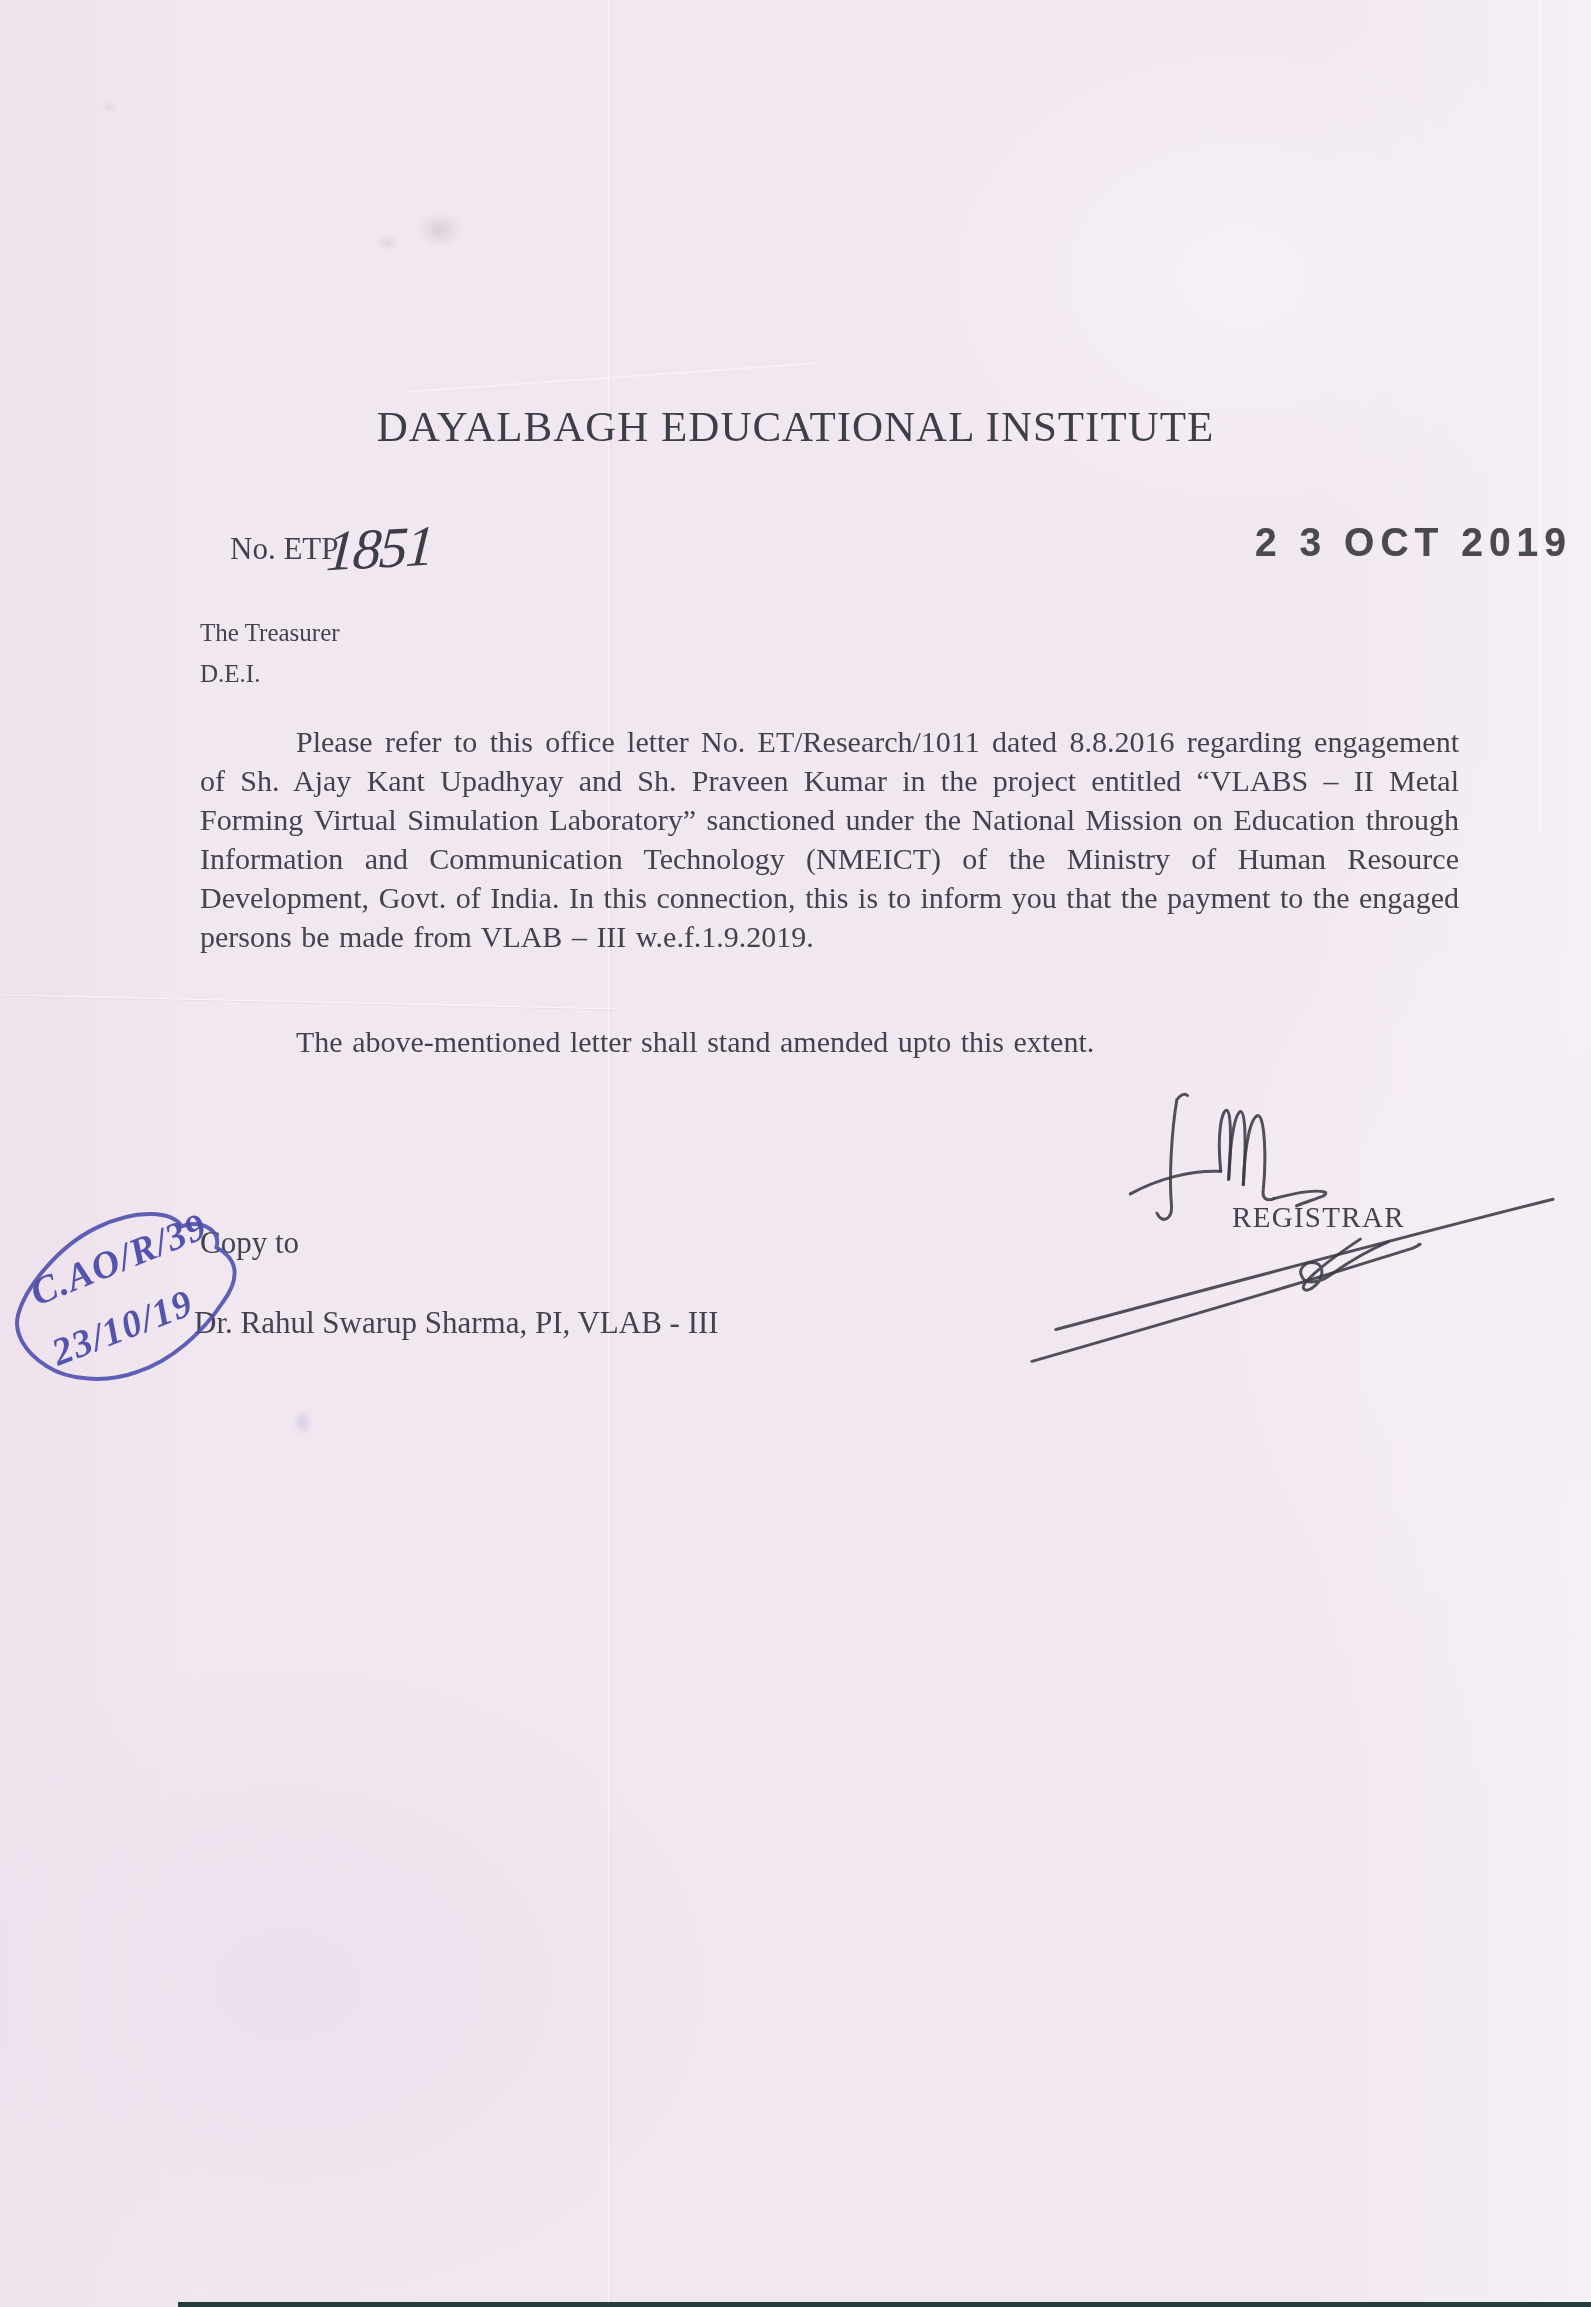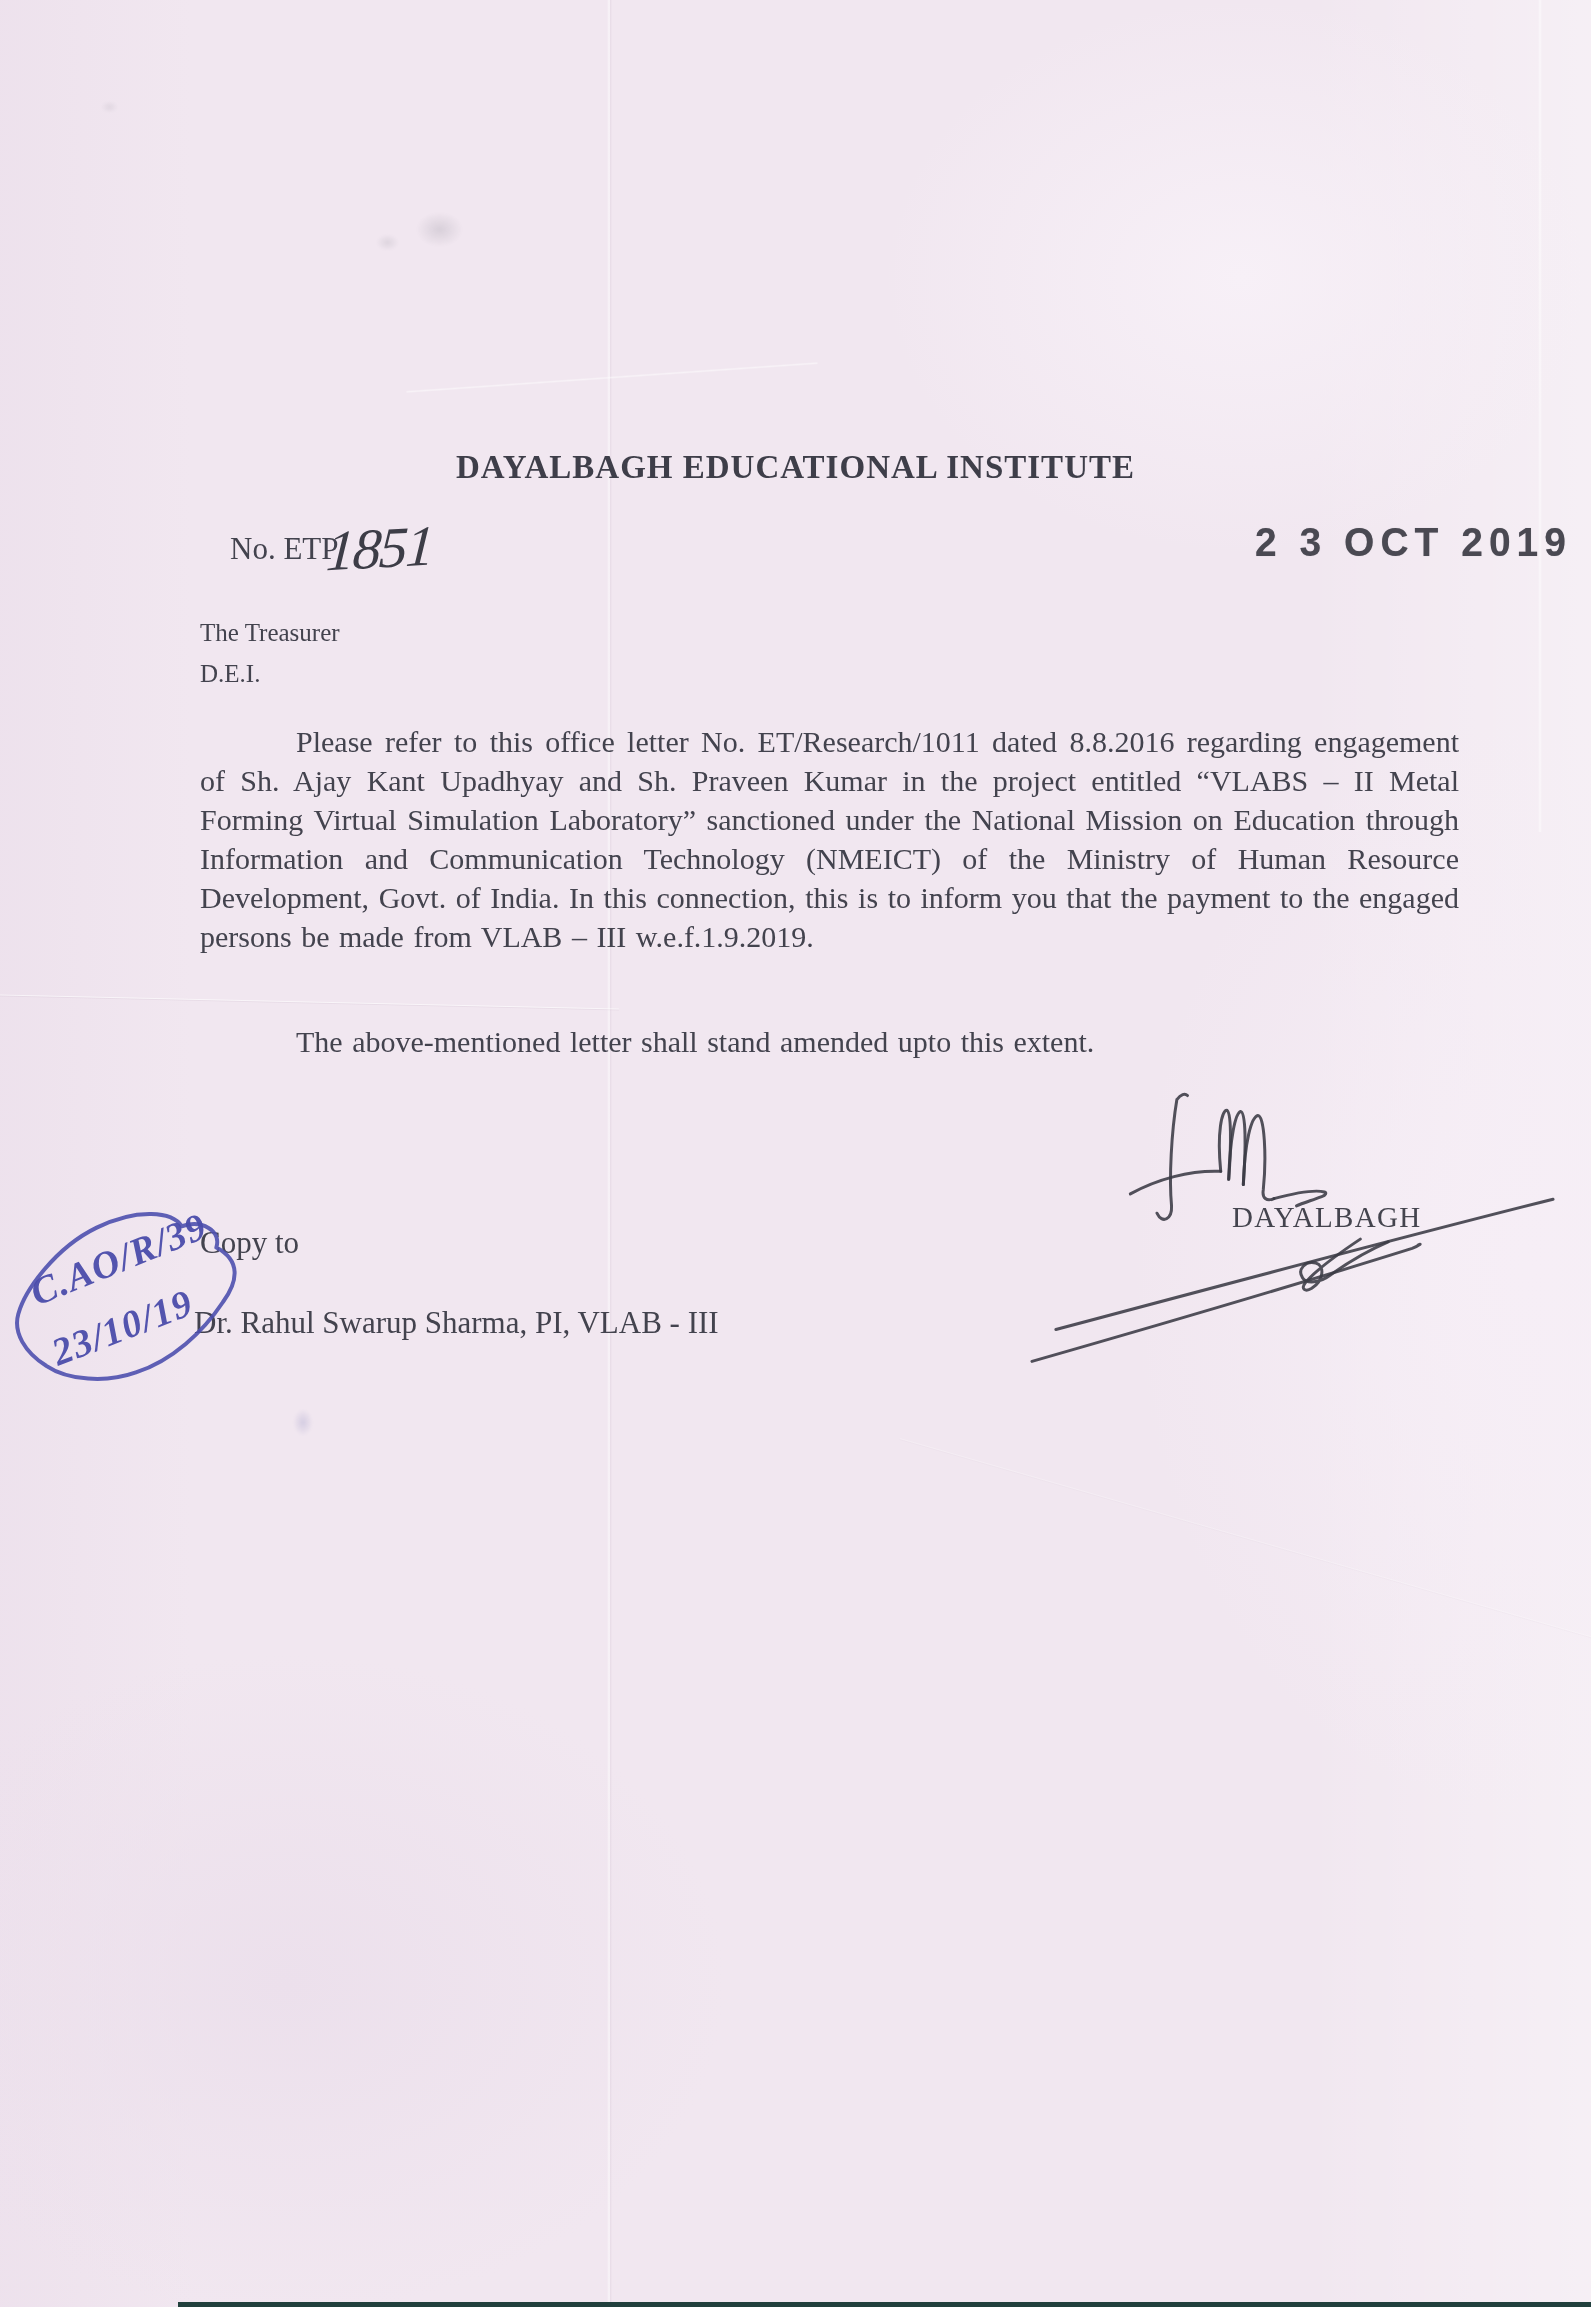--- a/index.html
+++ b/index.html
@@ -12,21 +12,21 @@
     background:
       radial-gradient(599px 466px at 78% 12%, #f7f0f7 0%, rgba(247,240,247,0) 60%),
       radial-gradient(798px 599px at 18% 86%, #ece0ec 0%, rgba(236,224,236,0) 55%),
       radial-gradient(665px 931px at 96% 55%, #f6eef6 0%, rgba(246,238,246,0) 60%),
       linear-gradient(90deg, rgba(228,212,228,.28) 0%, rgba(228,212,228,0) 12%, rgba(255,255,255,0) 82%, rgba(255,255,255,.35) 100%),
       #f1e7f0;
   }
   .abs{position:absolute;}
   
   .title-block{top:407px;left:0;width:1591px;text-align:center;}
-  .title-line{font-weight:bold;font-size:33px;letter-spacing:1px;color:#3e3e49;line-height:40px;margin-top:40px;}
+  .title-line{font-weight:normal;font-size:43px;letter-spacing:1px;color:#3e3e49;line-height:40px;}
   
   .ref-line{top:531px;left:200px;font-size:31px;margin-left:30px;}
   .ref-number{
     top:518px;left:329px;font-size:57px;font-style:italic;letter-spacing:-2px;
     color:#3d3d47;transform:rotate(-3deg) skewX(-7deg);transform-origin:left top;
     font-family:"Liberation Serif",serif;
   }
   .date-stamp{
     top:520px;left:1255px;
     font-family:"Liberation Sans","DejaVu Sans",sans-serif;
@@ -113,21 +113,21 @@
     <path d="M160,174 C200,152 250,138 296,140"></path>
     <path d="M296,140 C290,80 298,48 305,48 C312,48 312,100 308,152"></path>
     <path d="M308,152 C310,90 318,52 326,50 C334,50 334,105 330,160"></path>
     <path d="M330,160 C332,95 342,58 352,56 C362,56 365,120 360,168 C358,180 365,186 376,181"></path>
     <path d="M376,181 C410,172 440,168 452,171 C456,172 454,176 448,178 C432,184 418,188 410,192"></path>
     <path d="M48,378 C310,308 580,236 796,182"></path>
     <path d="M12,426 C260,355 450,298 584,256 C594,252 600,247 593,251"></path>
     <path d="M506,242 C470,266 436,292 423,308 C416,317 423,322 433,316 C451,304 453,282 439,278 C423,274 411,288 419,300 C425,310 445,308 461,296 C490,275 520,258 548,246"></path>
   </svg>
 
-  <div class="abs registrar">DAYALBAGH</div>
+  <div class="abs registrar">REGISTRAR</div>
 
   <div class="abs copy-to">Copy to</div>
   <div class="abs copy-name">Dr. Rahul Swarup Sharma, PI, VLAB - III</div>
 
   <svg class="abs blue-svg" width="319" height="206" viewBox="0 0 480 310">
     <path d="M138,40 C200,10 252,16 266,38 C296,28 326,44 318,70 C356,90 350,122 328,152 C298,197 252,240 197,258 C152,274 95,270 62,248 C30,228 12,198 20,170 C30,134 76,70 138,40 Z"></path>
     <text x="48" y="158" transform="rotate(-22 48 158)">C.AO/R/39</text>
     <text x="80" y="248" transform="rotate(-21 80 248)">23/10/19</text>
   </svg>
 

